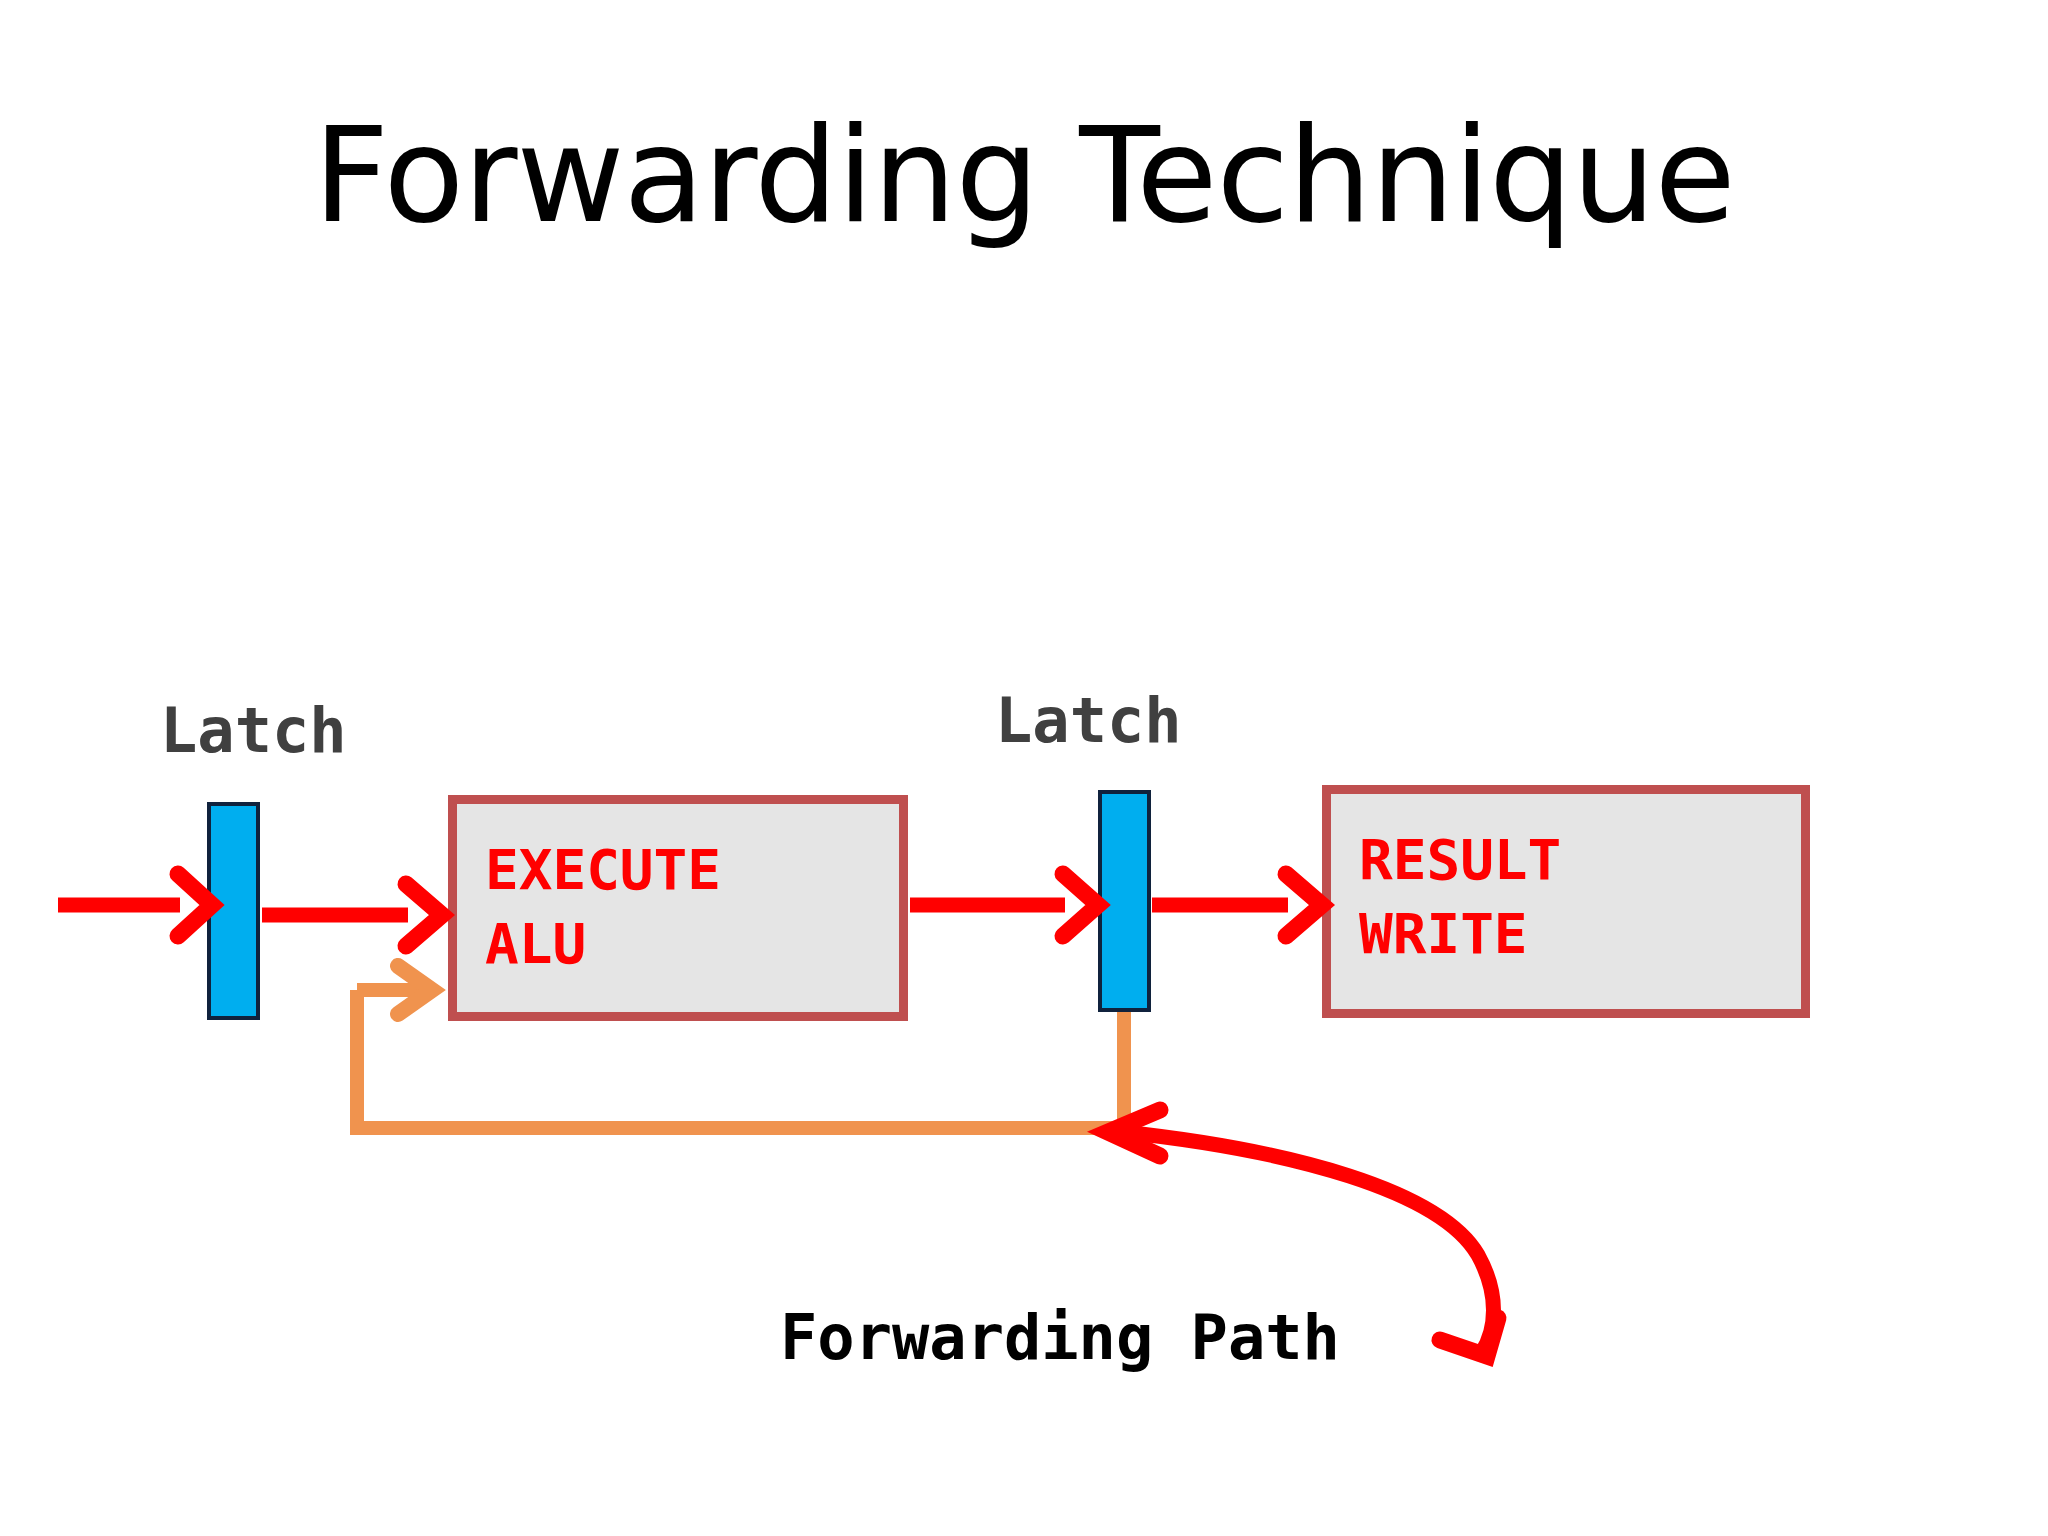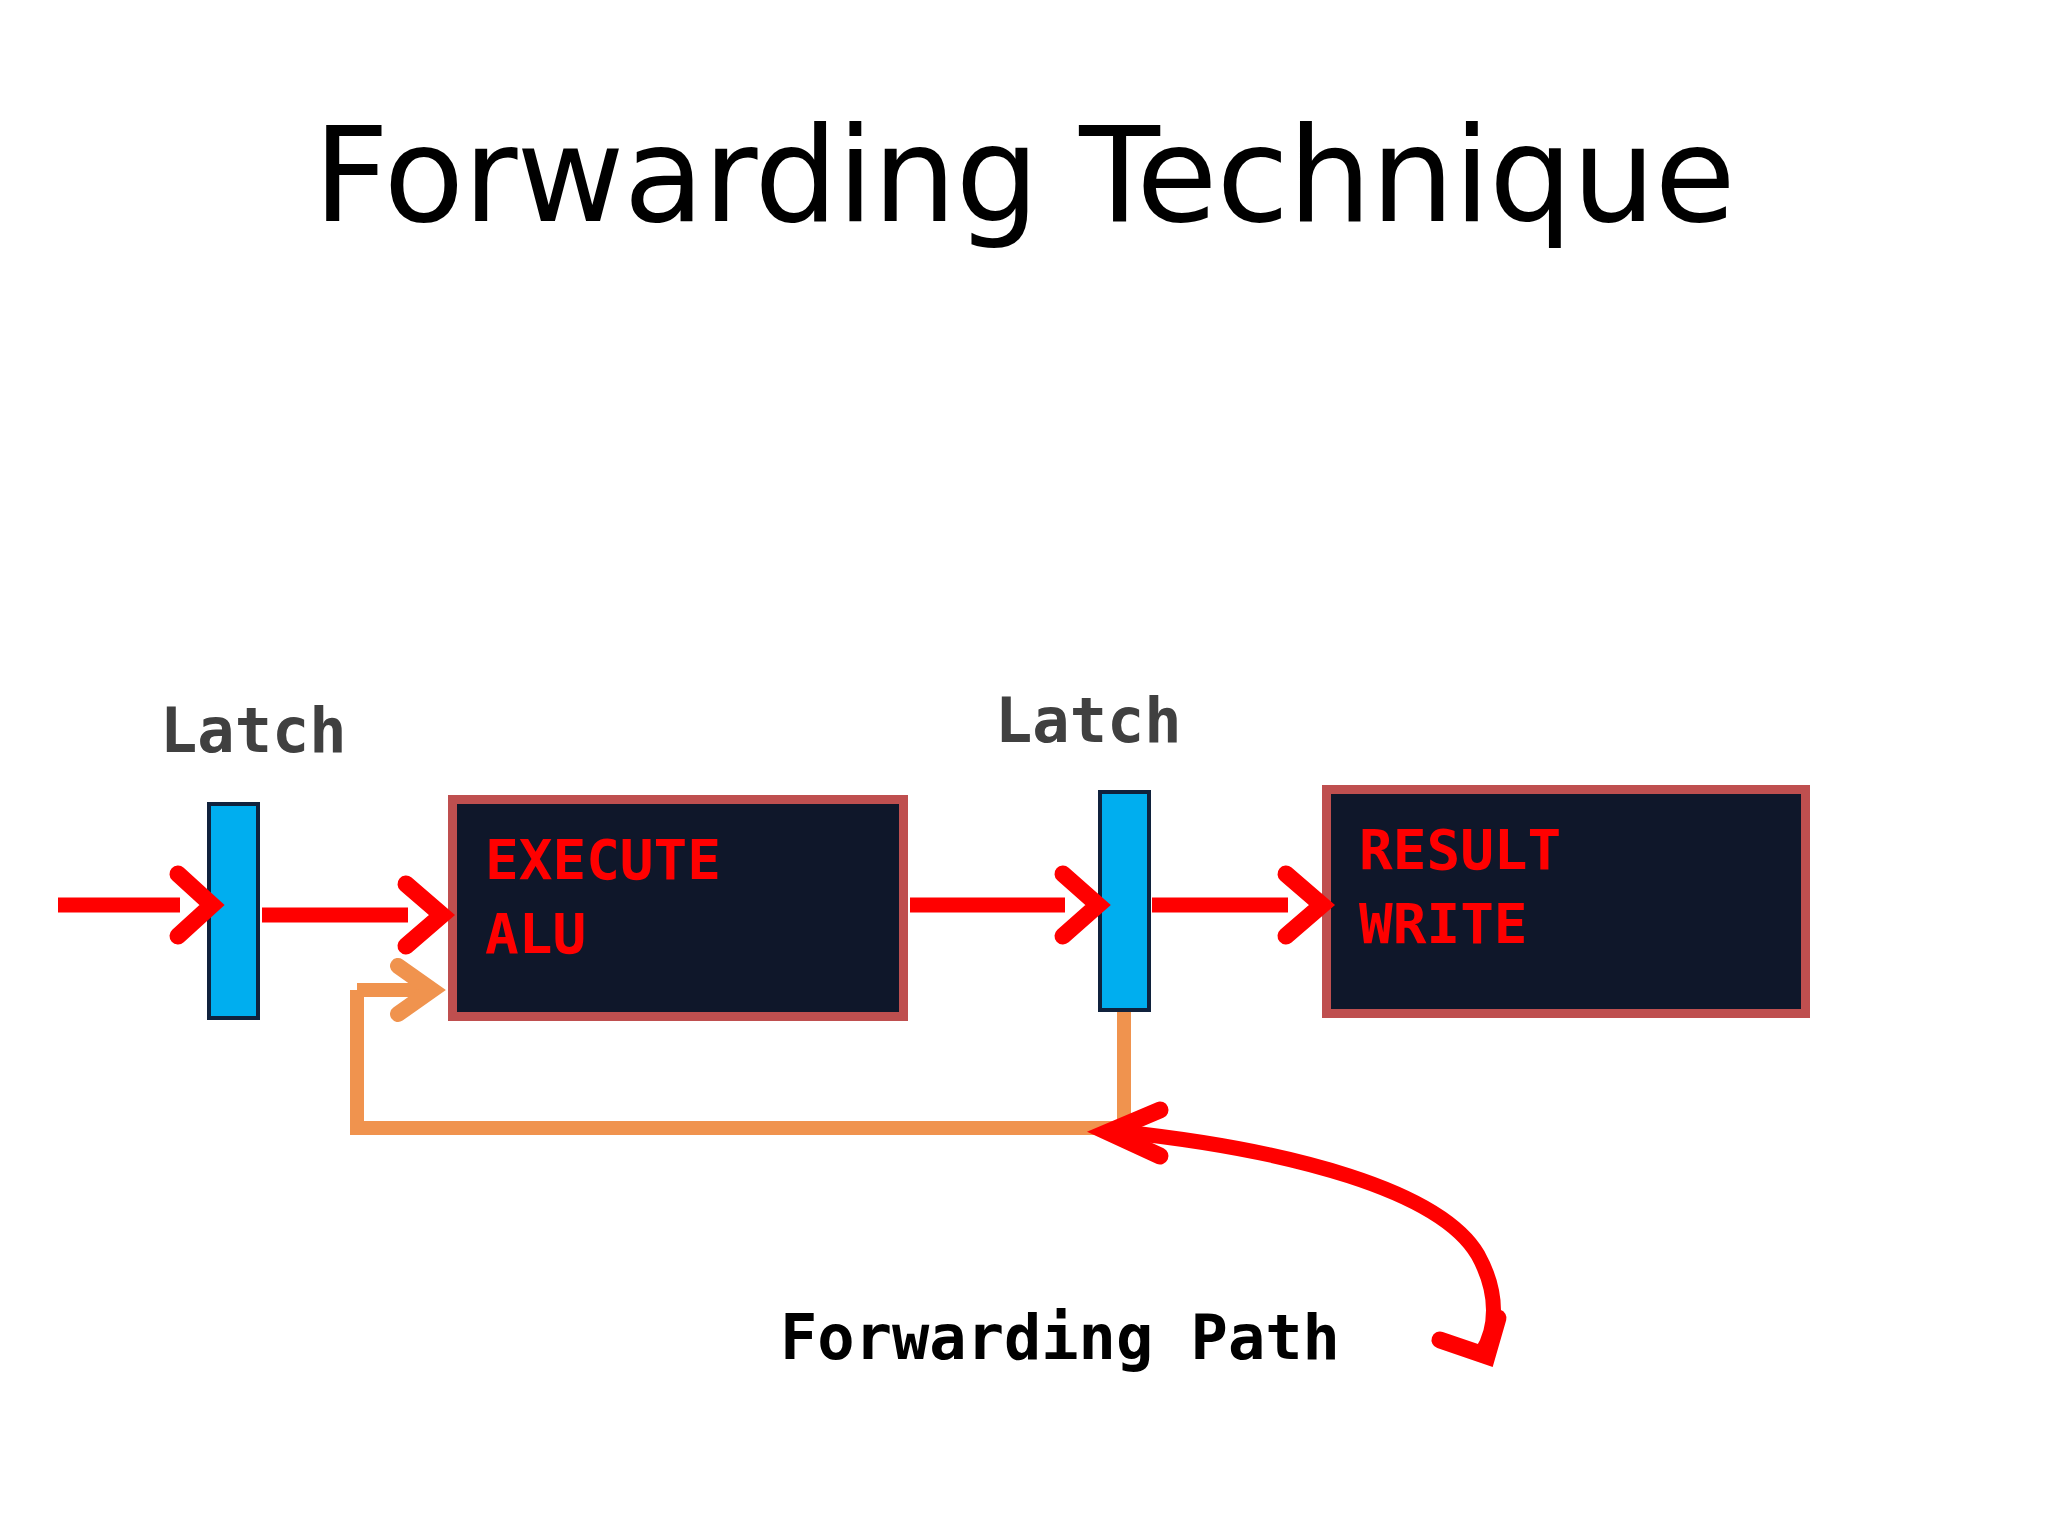--- a/index.html
+++ b/index.html
@@ -55,24 +55,24 @@
     background: #00AEEF;
     border: 4px solid #10223d;
     box-sizing: border-box;
   }
   #latch-bar-1 { left: 207px; top: 802px; width: 53px; height: 218px; }
   #latch-bar-2 { left: 1098px; top: 790px; width: 53px; height: 222px; }
 
   
   .stage-box {
     position: absolute;
-    background: #0f172a;
+    background: #e5e5e5;
     border: 9px solid #BF4F4F;
     box-sizing: border-box;
-    padding: 24px 0 0 28px;
+    padding: 34px 0 0 28px;
   }
   #stage-execute { left: 448px; top: 795px; width: 460px; height: 226px; }
   #stage-write   { left: 1322px; top: 785px; width: 488px; height: 233px; }
 
   .stage-line {
     font-family: "DejaVu Sans Mono", monospace;
     font-weight: 700;
     font-size: 56px;
     line-height: 1.15;
     color: #FF0000;

